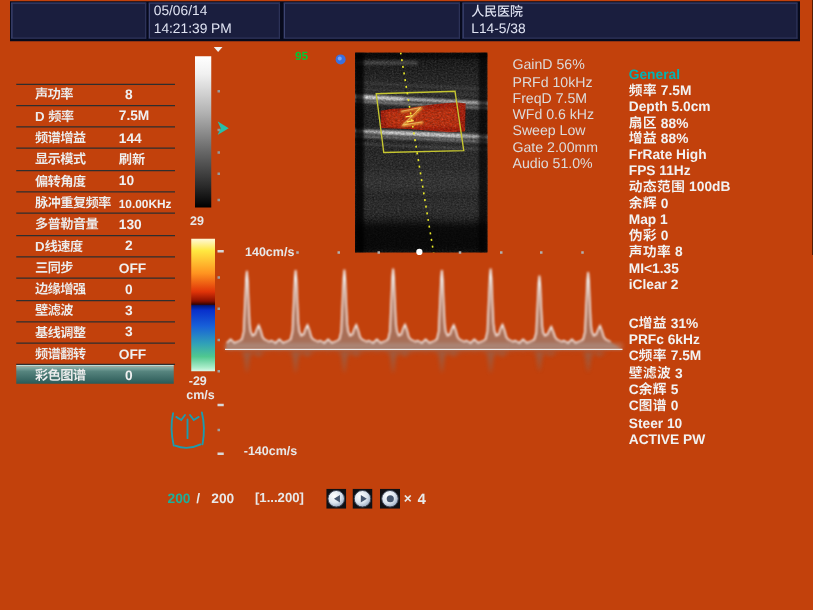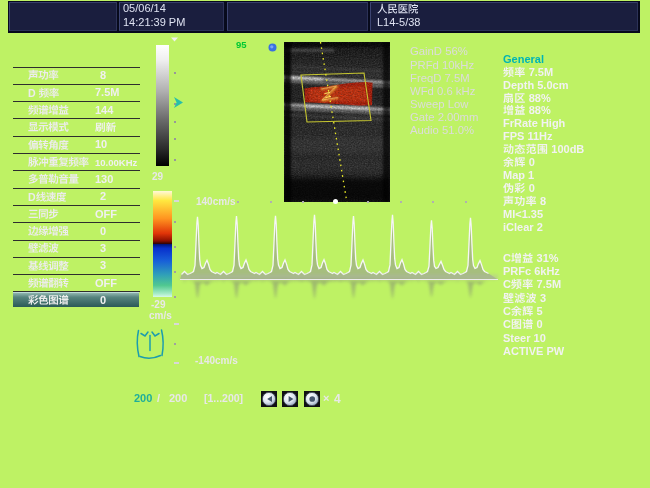--- a/index.html
+++ b/index.html
@@ -1,14 +1,14 @@
 <!DOCTYPE html>
 <html><head><meta charset="utf-8"><style>
 html,body{margin:0;padding:0;background:#000;}
-#scr{position:relative;width:650px;height:488px;background:#bef264;overflow:hidden;
+#scr{position:relative;width:650px;height:488px;background:#c2410c;overflow:hidden;
  font-family:"Liberation Sans",sans-serif;}
 .t{position:absolute;font-family:"Liberation Sans",sans-serif;}
 .abs{position:absolute;}
 </style></head><body>
 <div id="scr">
 
 <svg width="0" height="0" style="position:absolute">
       <defs>
         <path id="u58F0" d="M437 30V106H60V207H437V269H125V369H892V269H558V207H938V106H558V30ZM141 425V549C141 651 129 793 19 893C44 909 94 952 112 974C184 907 223 817 242 728H757V782H878V425ZM757 627H557V522H757ZM257 627C259 600 260 574 260 550V522H440V627Z"></path>
         <path id="u529F" d="M26 674 55 799C165 769 310 729 443 689L428 575L289 612V252H418V138H40V252H170V642C116 655 67 666 26 674ZM573 46 572 243H432V358H567C554 589 503 764 308 874C337 896 375 940 392 971C612 840 671 627 688 358H822C813 672 802 798 778 826C767 840 756 843 738 843C715 843 666 843 614 839C634 872 649 923 651 957C706 959 761 959 795 954C833 948 858 937 883 900C920 853 930 705 942 298C943 282 943 243 943 243H693L695 46Z"></path>

